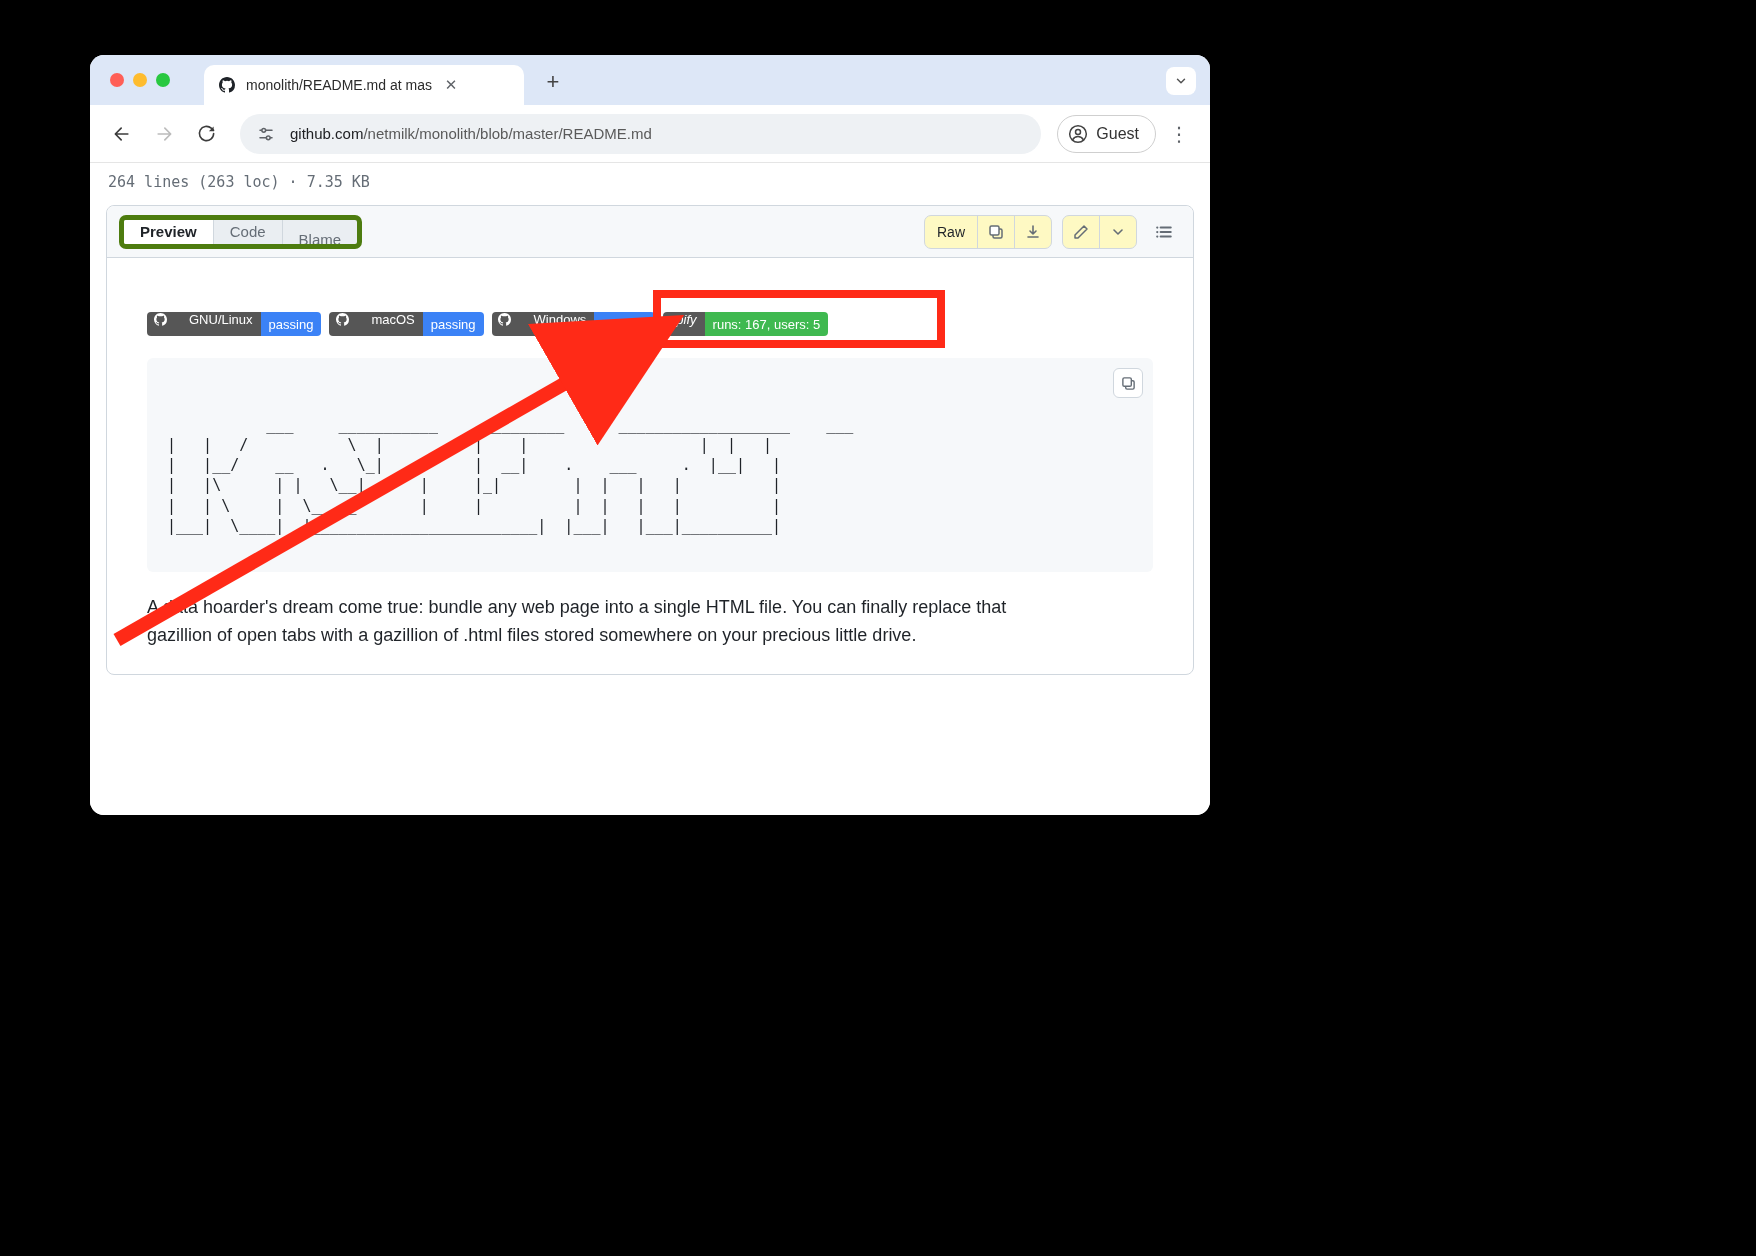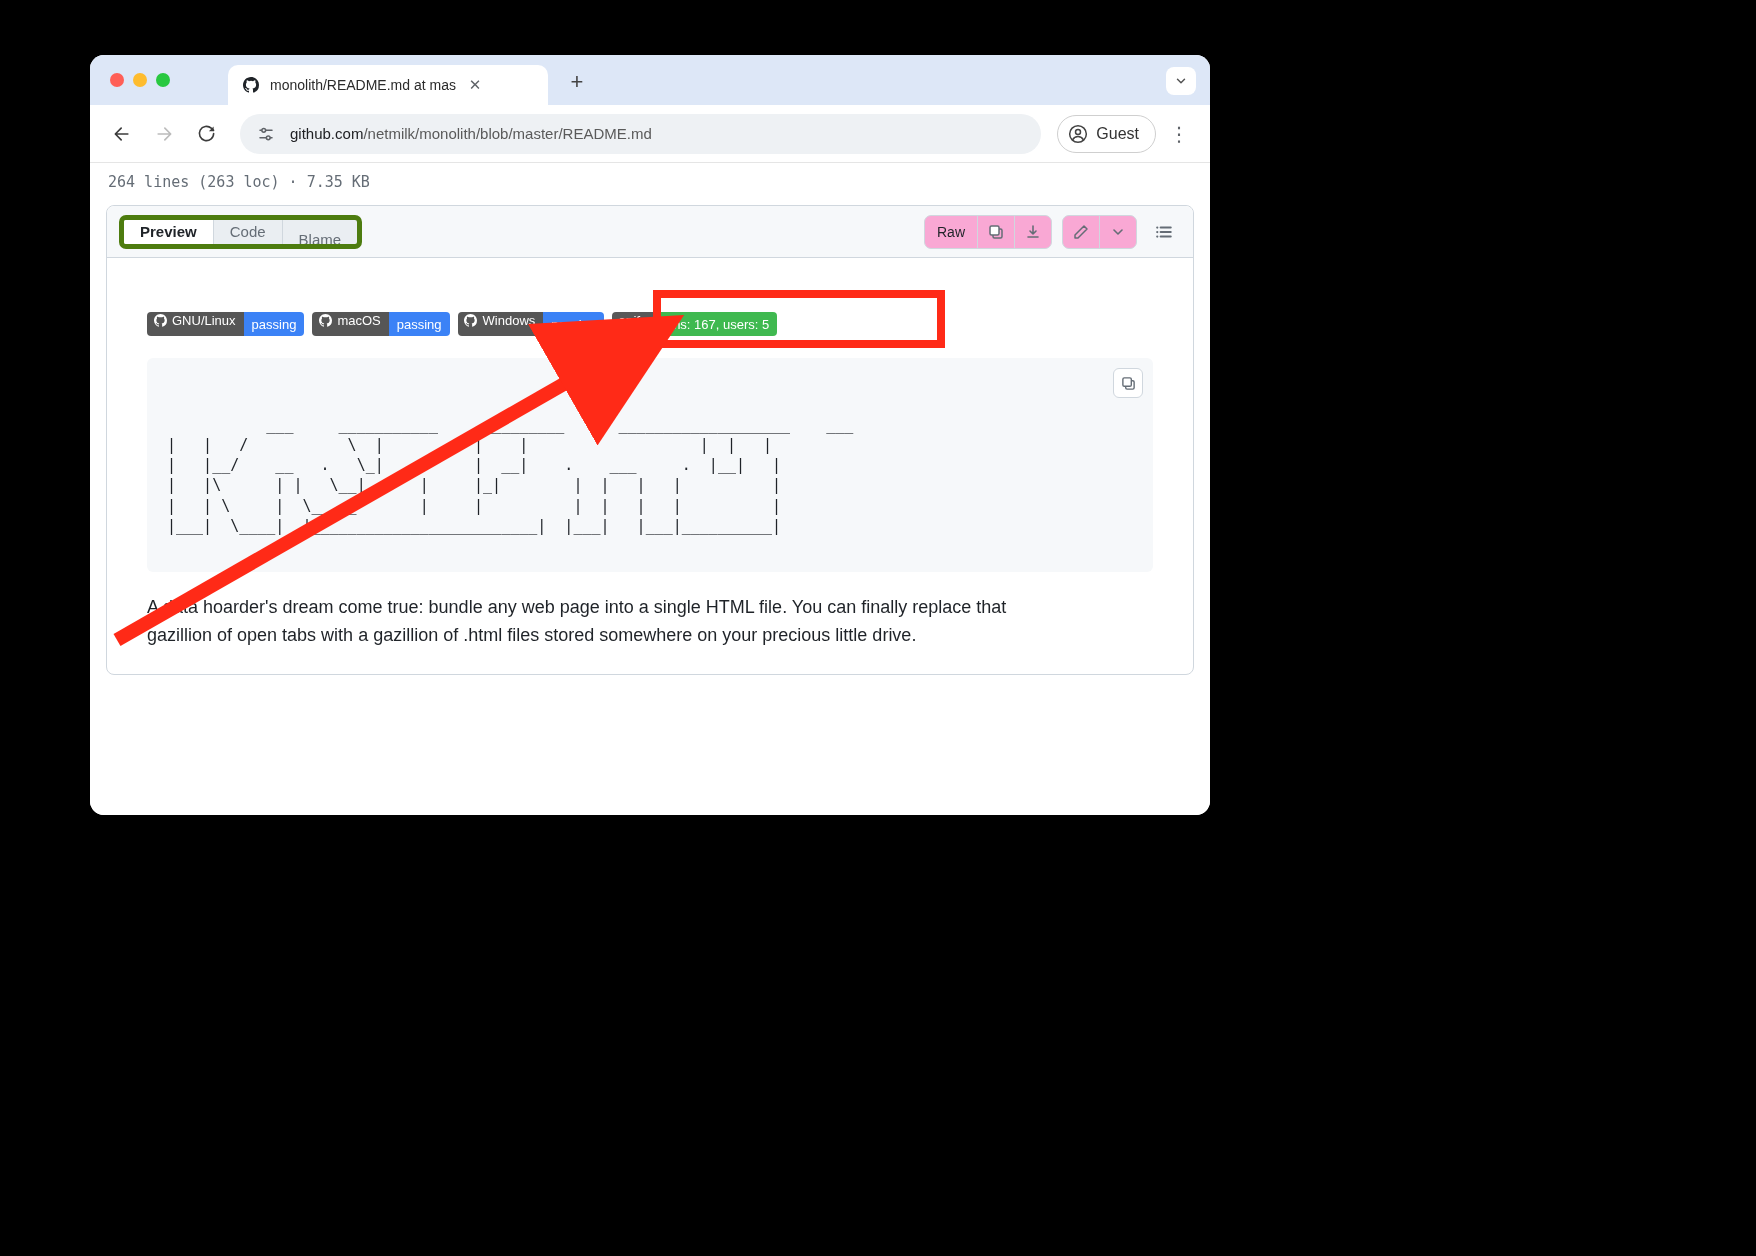--- a/index.html
+++ b/index.html
@@ -36,21 +36,21 @@
     align-items: center;
     position: absolute;
     left: 20px;
     top: 18px;
   }
   .dot { width: 14px; height: 14px; border-radius: 50%; }
   .dot.red { background: #ff5f57; }
   .dot.yellow { background: #febc2e; }
   .dot.green { background: #28c840; }
   .tab {
-    margin-left: 120px;
+    margin-left: 96px;
     height: 40px;
     background: #fff;
     border-radius: 10px 10px 0 0;
     display: flex;
     align-items: center;
     padding: 0 12px 0 14px;
     gap: 10px;
     min-width: 320px;
     position: relative;
   }
@@ -181,21 +181,21 @@
   }
   .rb-actions {
     display:flex; align-items:center; gap:10px;
   }
   .btn-group {
     display:flex;
     border:1px solid #d0d7de;
     border-radius:7px;
     overflow:hidden;
     height:34px;
-    background:#f9a8d4;
+    background:#fef9c3;
   }
   .bg-item {
     padding:0 10px;
     display:flex; align-items:center; justify-content:center;
     border-right:1px solid #d0d7de;
     color:#656d76;
     font-size:14px;
     cursor:pointer;
     min-width:36px;
   }
@@ -222,23 +222,23 @@
     border-radius:4px;
     overflow:hidden;
     font-family: -apple-system, Arial, sans-serif;
     font-size:13px;
     font-weight:500;
     align-items:stretch;
   }
   .b-left {
     background:#565656;
     color:#fff;
-    display:flex; align-items:center;
+    display:flex; 
     padding:0 8px 8px 6px;
-    gap:5px;
+    gap:22px;
   }
   .b-left.apify { background:#595959;font-style:italic; }
   .b-right {
     background:#3fb950;
     color:#fff;
     display:flex; align-items:center;
     padding:0 8px;
   }
   .b-right.green2{ background:#3b82f6; }
   .b-right.apify{ background:#3fb950; }

